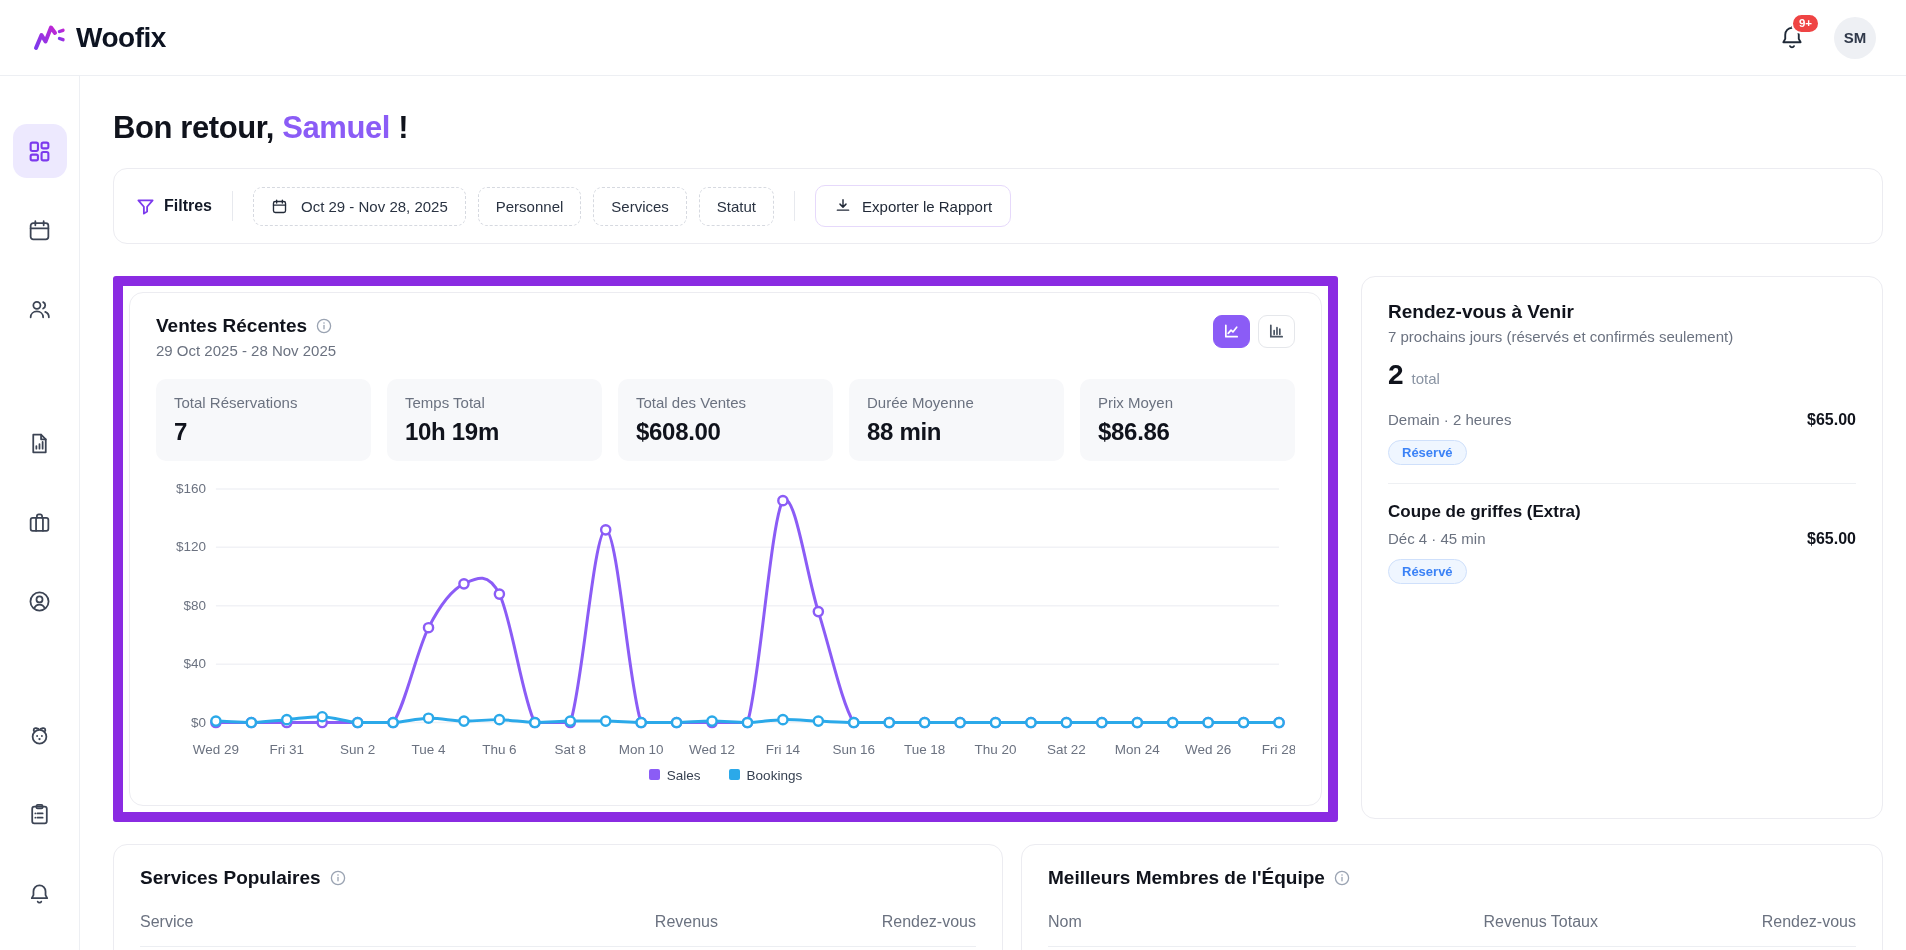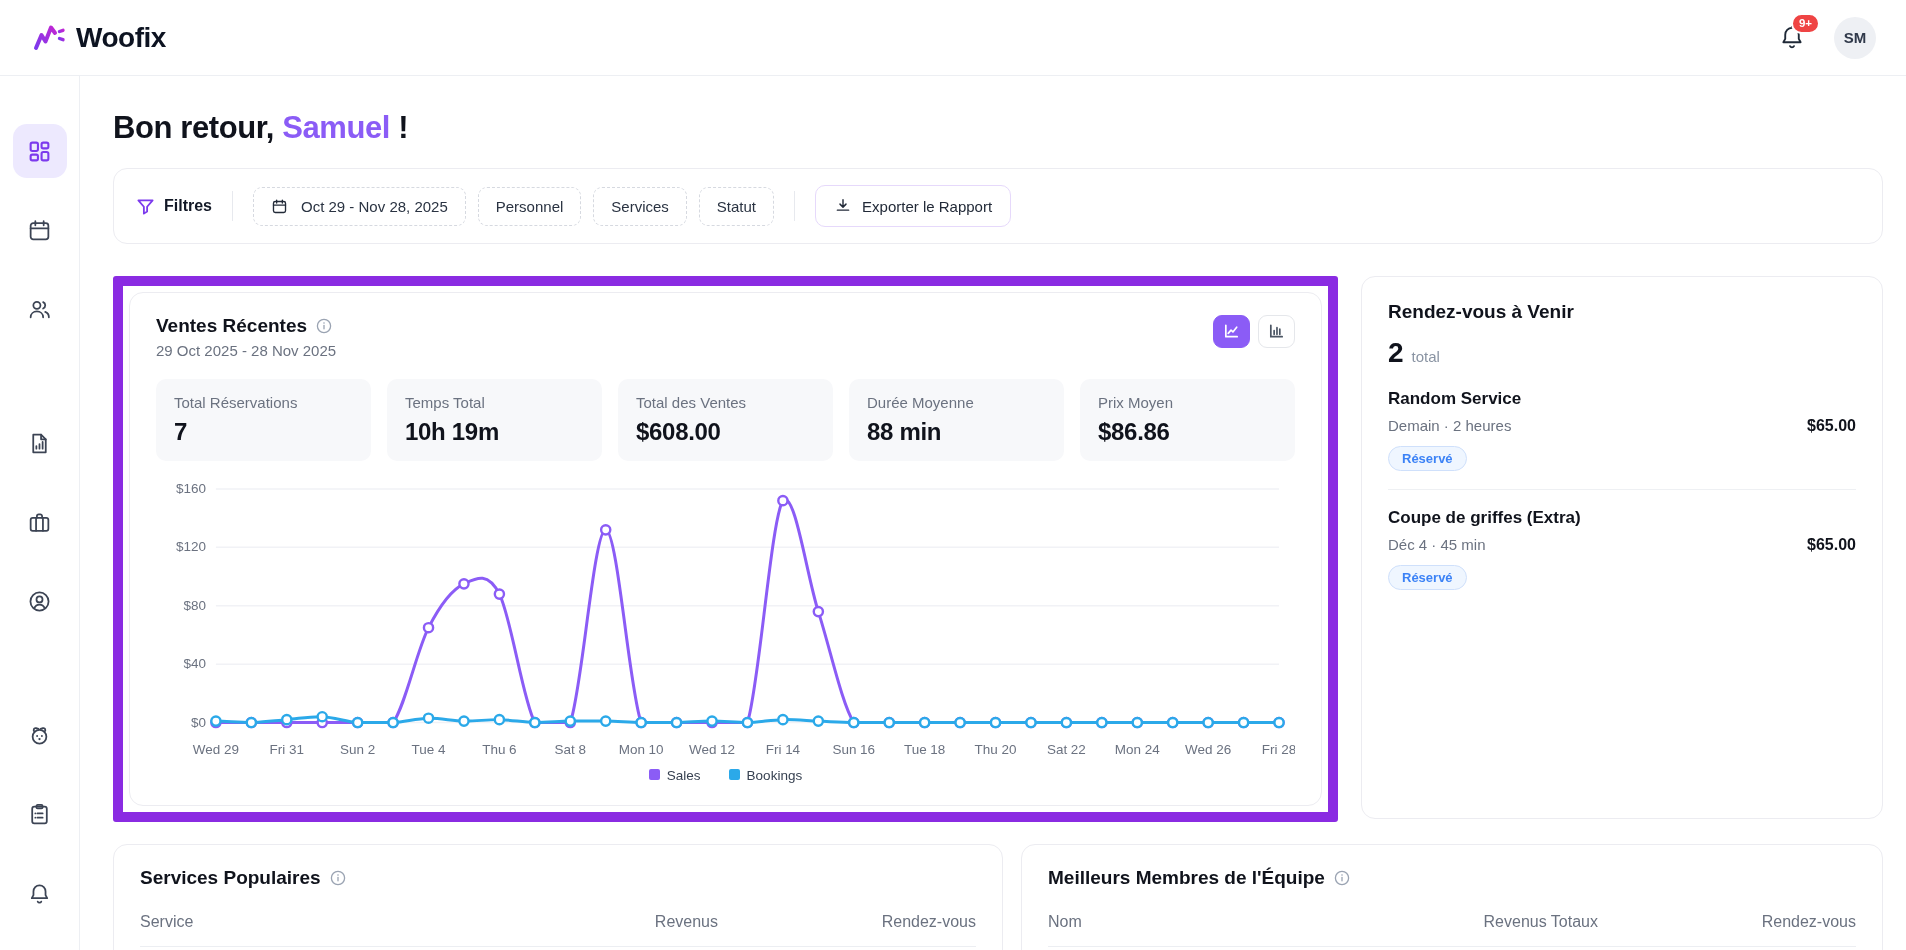--- a/index.html
+++ b/index.html
@@ -370,26 +370,26 @@
                 <span><i style="background: rgb(43, 169, 233);"></i>Bookings</span>
               </div>
           </div>
         </section>
       </div>
 
       <section class="card appt-card">
         <div class="card-title">
           <span>Rendez-vous à Venir</span>
         </div>
+        <div class="card-sub">7 prochains jours (réservés et confirmés seulement)</div>
         <div class="total-row">
           <span class="total-num">2</span><span class="total-label">total</span>
         </div>
 
         <div class="appt">
-          <div class="appt-name">Random Service</div>
           <div class="appt-meta-row">
             <span class="appt-meta">Demain  ·  2 heures</span>
             <span class="appt-price">$65.00</span>
           </div>
           <span class="badge">Réservé</span>
         </div>
         <div class="appt-div"></div>
         <div class="appt" style="margin-top:0;">
           <div class="appt-name">Coupe de griffes (Extra)</div>
           <div class="appt-meta-row">

